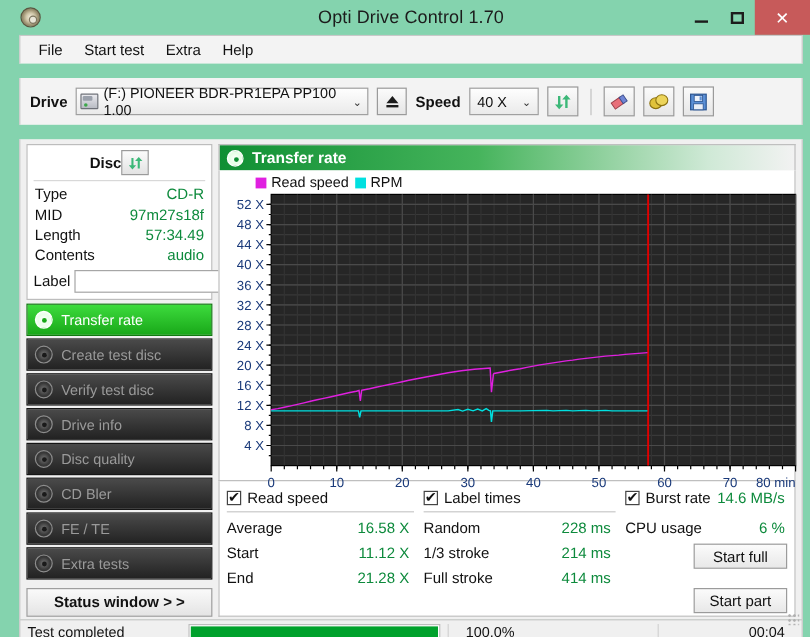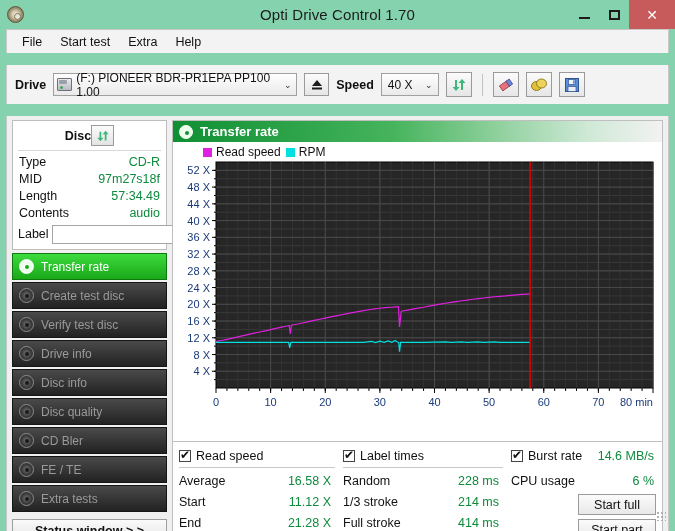--- a/index.html
+++ b/index.html
@@ -8,21 +8,21 @@
     width: 675px; height: 531px;
     font-family: "Liberation Sans", sans-serif;
     overflow: hidden;
   }
   body { background: #84d3ae; }
 
   .window {
     width: 675px; height: 531px;
     background: #84d3ae;
     position: relative;
-    display: flex; flex-direction: column;
+    display: flex; flex-direction: column; padding-left: 10px;
   }
 
   
   .titlebar {
     height: 29px; flex: 0 0 29px;
     display: flex; align-items: center;
     position: relative;
     background: #84d3ae;
   }
   .app-icon {
@@ -269,21 +269,21 @@
   }
   .chk-label { color: #111; }
   .rule { height: 1px; background: #c9c9c9; margin: 2px 8px 3px 0; }
   .rule.c3r { background: transparent; }
   .srow {
     display: flex; justify-content: space-between;
     line-height: 21px; padding-right: 12px; color: #111; gap: 36px;
   }
   .sval { color: #0d8a3c; }
   .c3 .srow { padding-right: 2px; }
-  .btn-col { display: flex; flex-direction: column; align-items: flex-end; gap: 4px; margin-top: 2px; }
+  .btn-col { display: flex; flex-direction: column; align-items: flex-end; gap: 16px; margin-top: 2px; }
   .act-btn {
     width: 78px; height: 21px;
     background: linear-gradient(#fbfbfb, #e8e8e8);
     border: 1px solid #9b9b9b;
     font-size: 12.5px; color: #111;
     display: flex; align-items: center; justify-content: center;
     font-family: "Liberation Sans", sans-serif;
   }
   .burst-val { color: #0d8a3c; margin-left: auto; padding-right: 2px; }
 
@@ -444,24 +444,20 @@
           <span class="nav-icon"></span>
           <span>Create test disc</span>
         </div>
         <div class="nav-item">
           <span class="nav-icon"></span>
           <span>Verify test disc</span>
         </div>
         <div class="nav-item">
           <span class="nav-icon"></span>
           <span>Drive info</span>
-        </div>
-        <div class="nav-item">
-          <span class="nav-icon"></span>
-          <span>Disc info</span>
         </div>
         <div class="nav-item">
           <span class="nav-icon"></span>
           <span>Disc quality</span>
         </div>
         <div class="nav-item">
           <span class="nav-icon"></span>
           <span>CD Bler</span>
         </div>
         <div class="nav-item">

